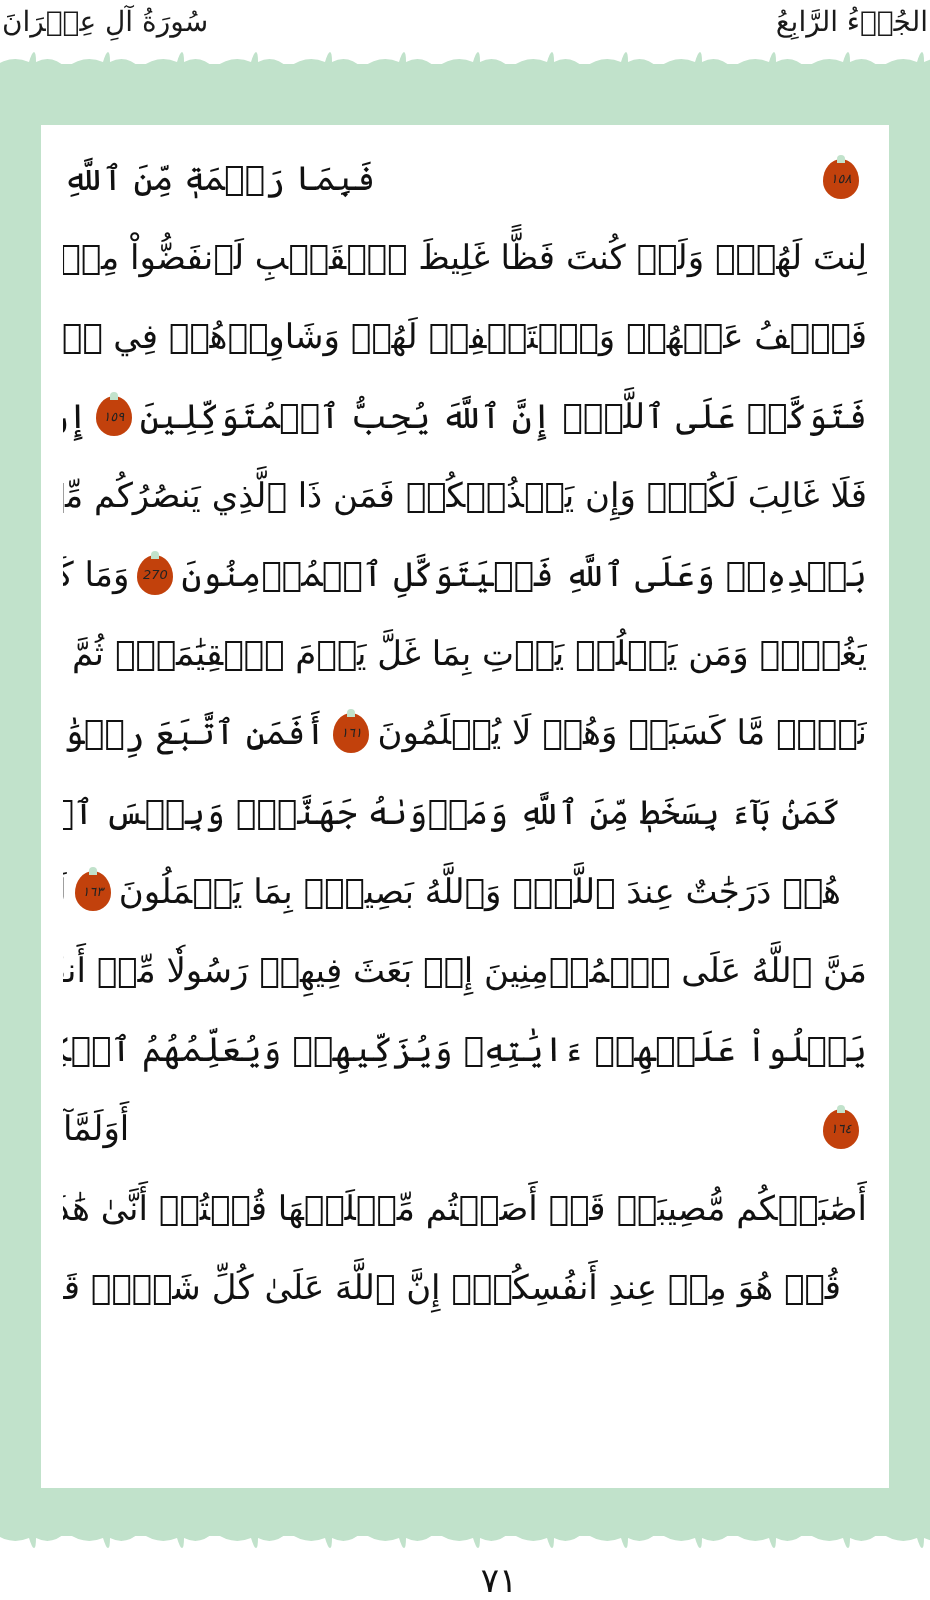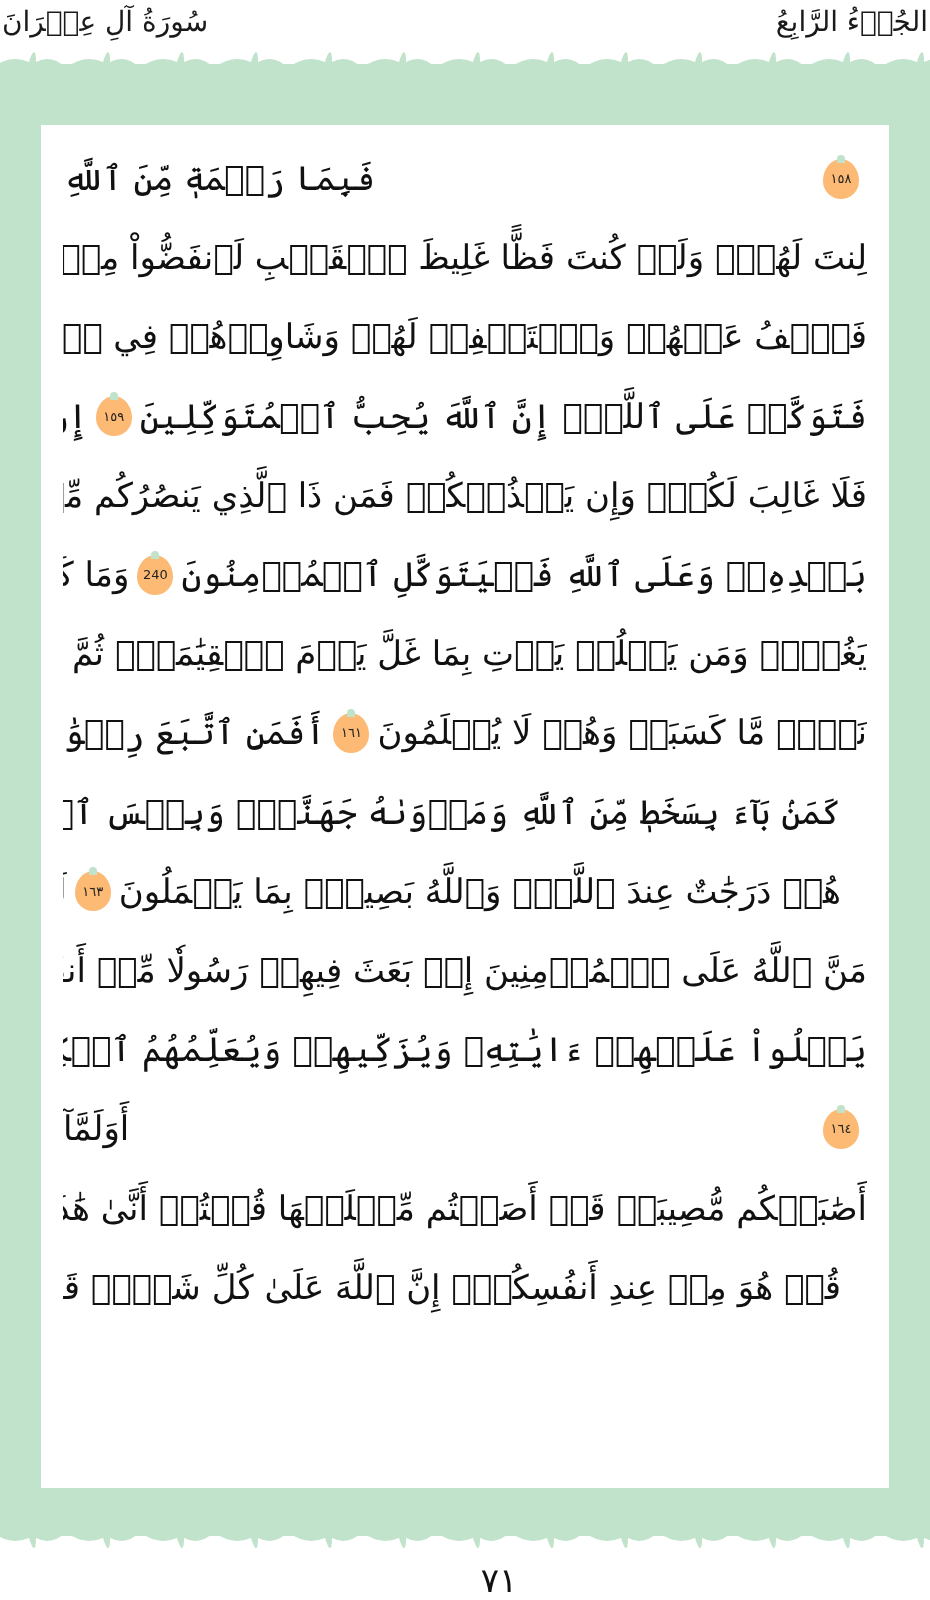--- a/index.html
+++ b/index.html
@@ -38,24 +38,24 @@
       height: 79.2px; display: flex; align-items: center; direction: rtl;
       font-family: "DejaVu Serif", serif; font-size: 34px; line-height: 79px; color: #111;
       white-space: nowrap; overflow: hidden;
       text-align: justify; text-align-last: justify; justify-content: space-between;
     }
     .line .seg { display: inline-block; }
     .line.indent { padding-right: 26px; }
     .marker {
       display: inline-flex; align-items: center; justify-content: center;
       width: 36px; height: 40px; margin: 0 8px;
-      background: #fdba74;
+      background: #c2410c;
       border-radius: 50% 50% 50% 50% / 55% 55% 45% 45%;
       font-family: "DejaVu Sans", sans-serif; font-size: 13px; color: #222;
-      direction: rtl; flex: 0 0 auto; position: relative;
+      direction: rtl; flex: 0 0 auto; position: relative; font-style: italic;
     }
     .marker::before {
       content: ""; position: absolute; top: -4px; left: 50%; width: 8px; height: 8px;
       margin-left: -4px; background: #c1e2cb; border-radius: 50% 50% 0 0;
     }
     .page-number {
       position: absolute; top: 1560px; left: 0; width: 930px; text-align: center;
       font-family: "DejaVu Serif", serif; font-size: 34px; line-height: 40px; color: #111; padding-left: 34px;
     }
   </style>
@@ -95,21 +95,21 @@
       <div class="line">
         <span class="seg">فَتَوَكَّلۡ عَلَى ٱللَّهِۚ إِنَّ ٱللَّهَ يُحِبُّ ٱلۡمُتَوَكِّلِينَ</span>
         <span class="marker">١٥٩</span>
         <span class="seg">إِن يَنصُرۡكُمُ ٱللَّهُ</span>
       </div>
       <div class="line">
         <span class="seg">فَلَا غَالِبَ لَكُمۡۖ وَإِن يَخۡذُلۡكُمۡ فَمَن ذَا ٱلَّذِي يَنصُرُكُم مِّنۢ</span>
       </div>
       <div class="line">
         <span class="seg">بَعۡدِهِۦۗ وَعَلَى ٱللَّهِ فَلۡيَتَوَكَّلِ ٱلۡمُؤۡمِنُونَ</span>
-        <span class="marker">240</span>
+        <span class="marker">270</span>
         <span class="seg">وَمَا كَانَ لِنَبِيٍّ أَن</span>
       </div>
       <div class="line">
         <span class="seg">يَغُلَّۚ وَمَن يَغۡلُلۡ يَأۡتِ بِمَا غَلَّ يَوۡمَ ٱلۡقِيَٰمَةِۚ ثُمَّ تُوَفَّىٰ كُلُّ</span>
       </div>
       <div class="line">
         <span class="seg">نَفۡسٖ مَّا كَسَبَتۡ وَهُمۡ لَا يُظۡلَمُونَ</span>
         <span class="marker">١٦١</span>
         <span class="seg">أَفَمَنِ ٱتَّبَعَ رِضۡوَٰنَ ٱللَّهِ</span>
       </div>

